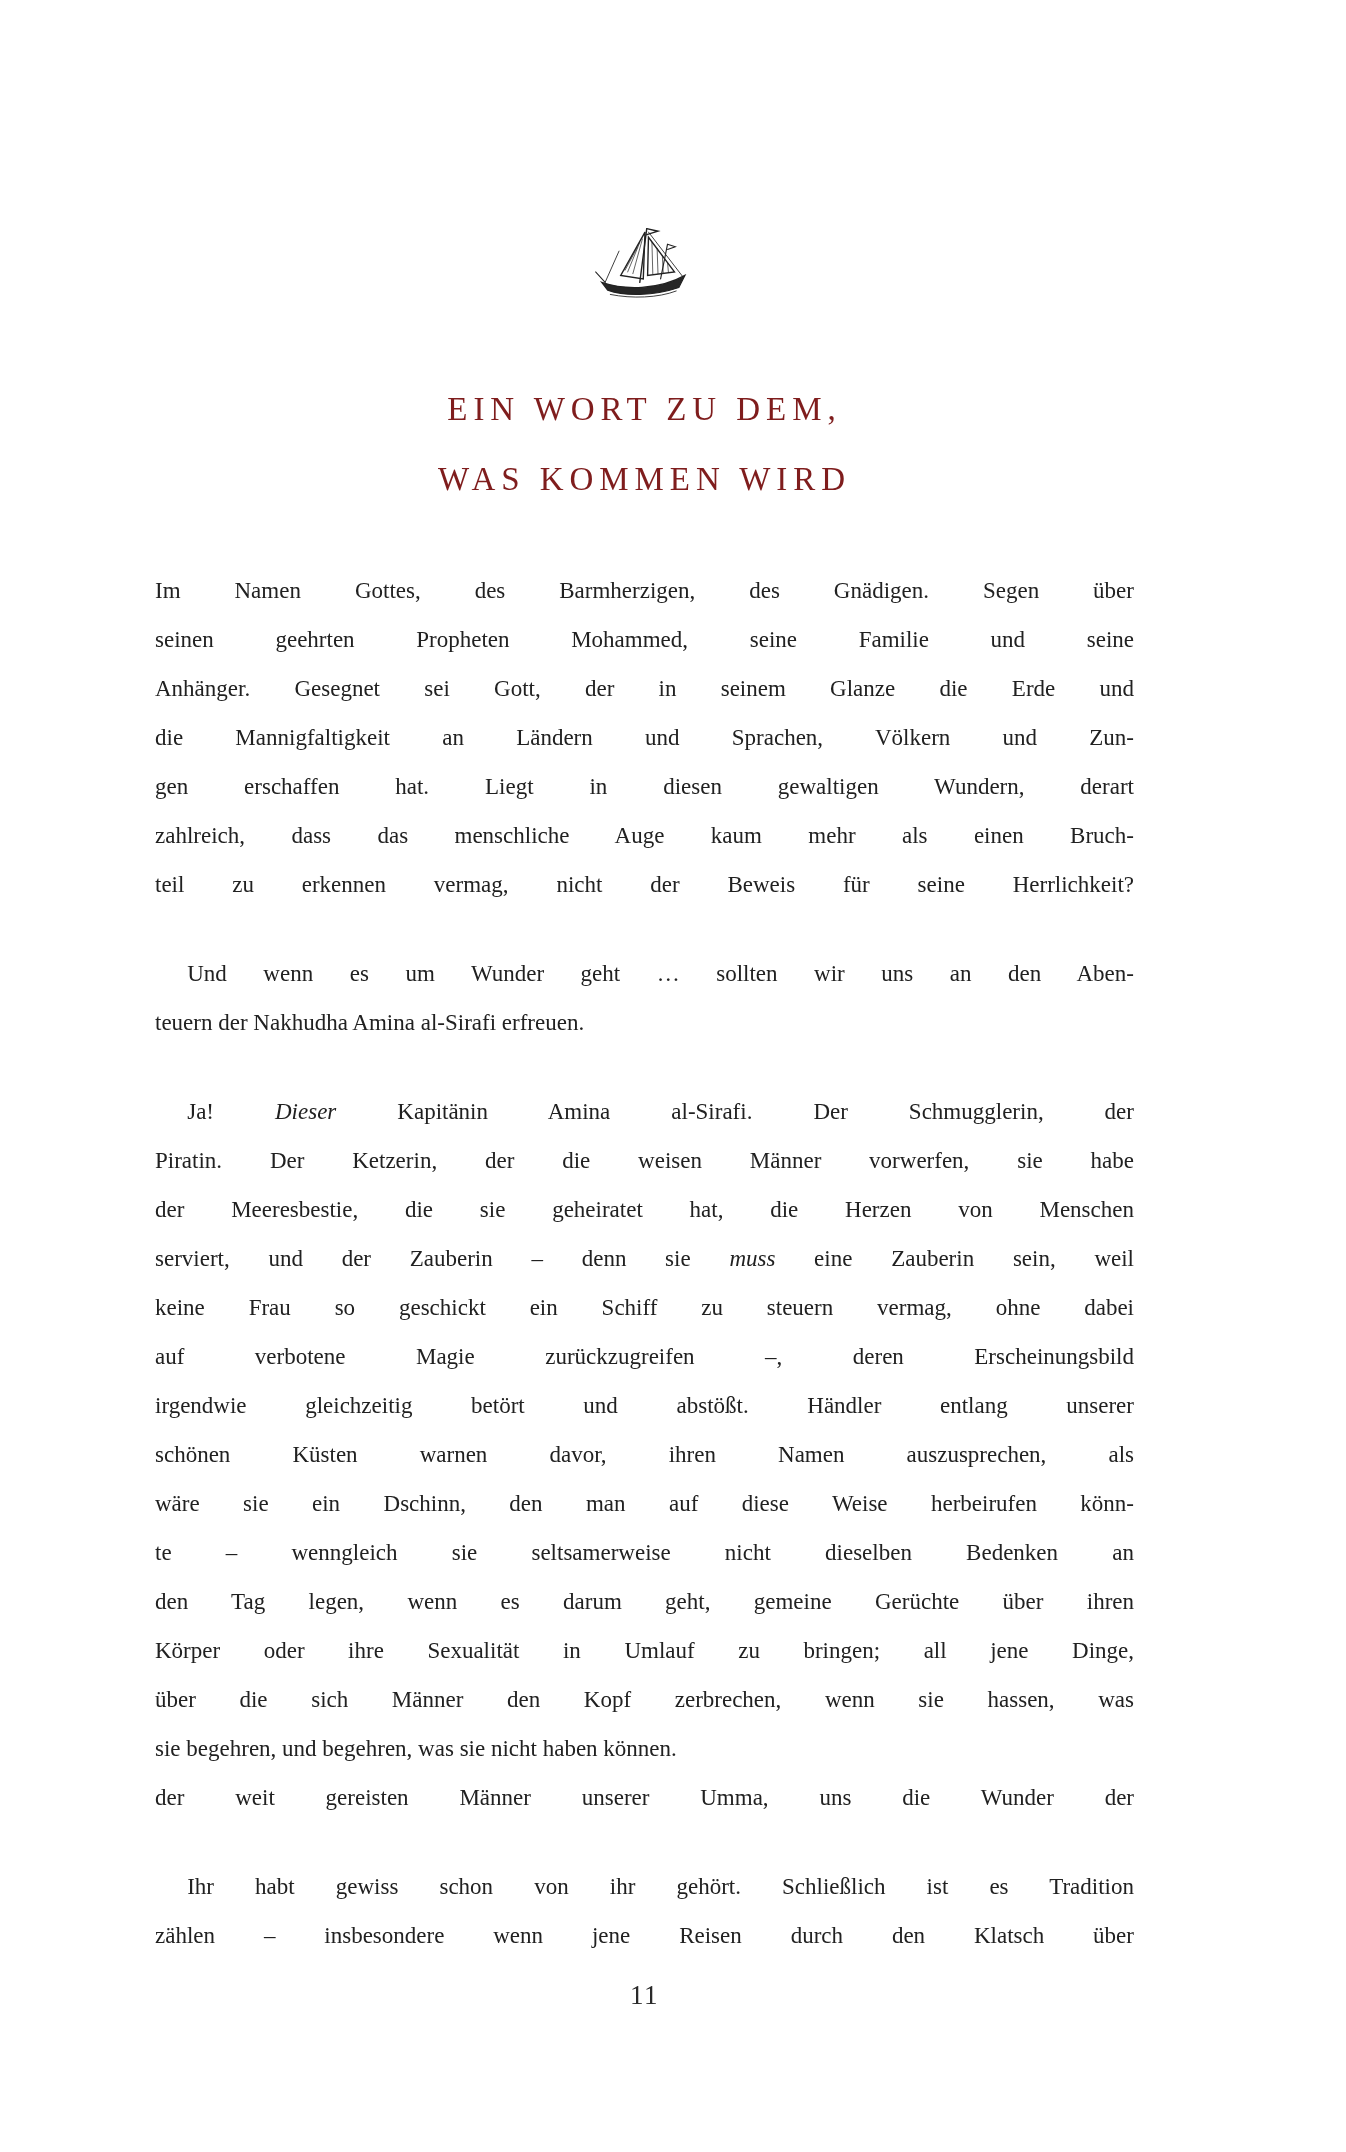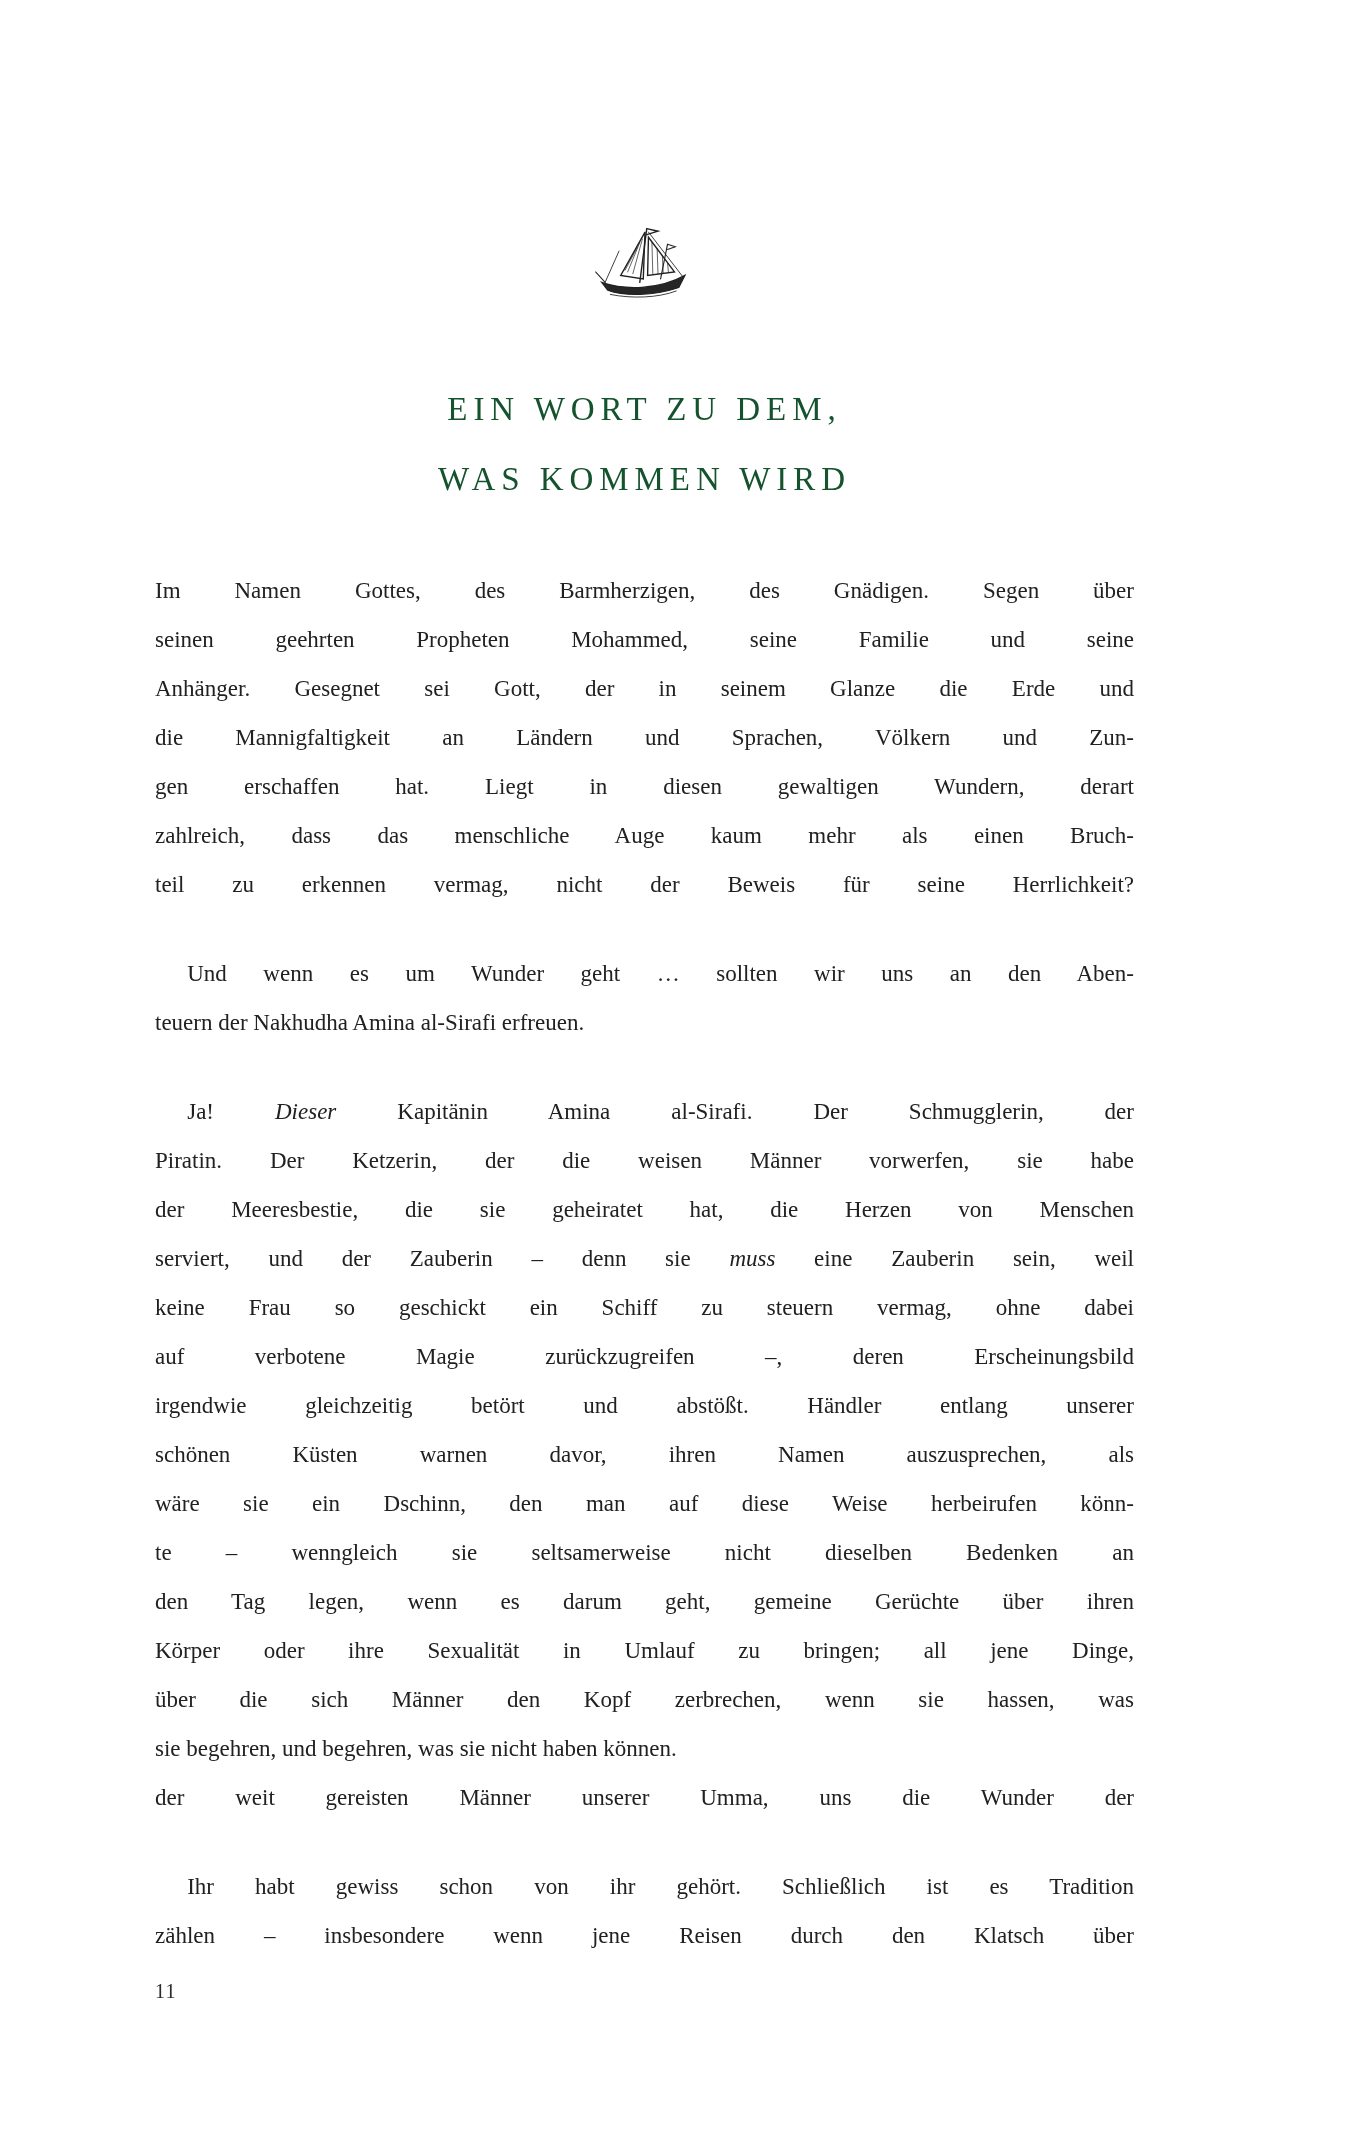--- a/index.html
+++ b/index.html
@@ -29,21 +29,21 @@
   }
   .chapter-heading {
     position: absolute;
     top: 374px;
     left: 155px;
     width: 979px;
     text-align: center;
     font-size: 33px;
     letter-spacing: 0.18em;
     line-height: 70px;
-    color: #14532d;
+    color: #7f1d1d;
   }
   .body-text {
     position: absolute;
     top: 566px;
     left: 155px;
     width: 979px;
     font-size: 23px;
     line-height: 49px;
     color: #212121;
   }
@@ -58,21 +58,22 @@
   }
   .body-text .line.noflush {
     text-align: left;
     text-align-last: left;
   }
   .page-number {
     position: absolute;
     top: 1980px;
     left: 155px;
     width: 979px;
-    font-size: 20px;
+    text-align: center;
+    font-size: 27px;
     letter-spacing: 0.06em;
     color: #2a2a2a;
     font-variant-numeric: oldstyle-nums;
   }
 </style>
 </head>
 <body>
 
 <div class="page">
 

